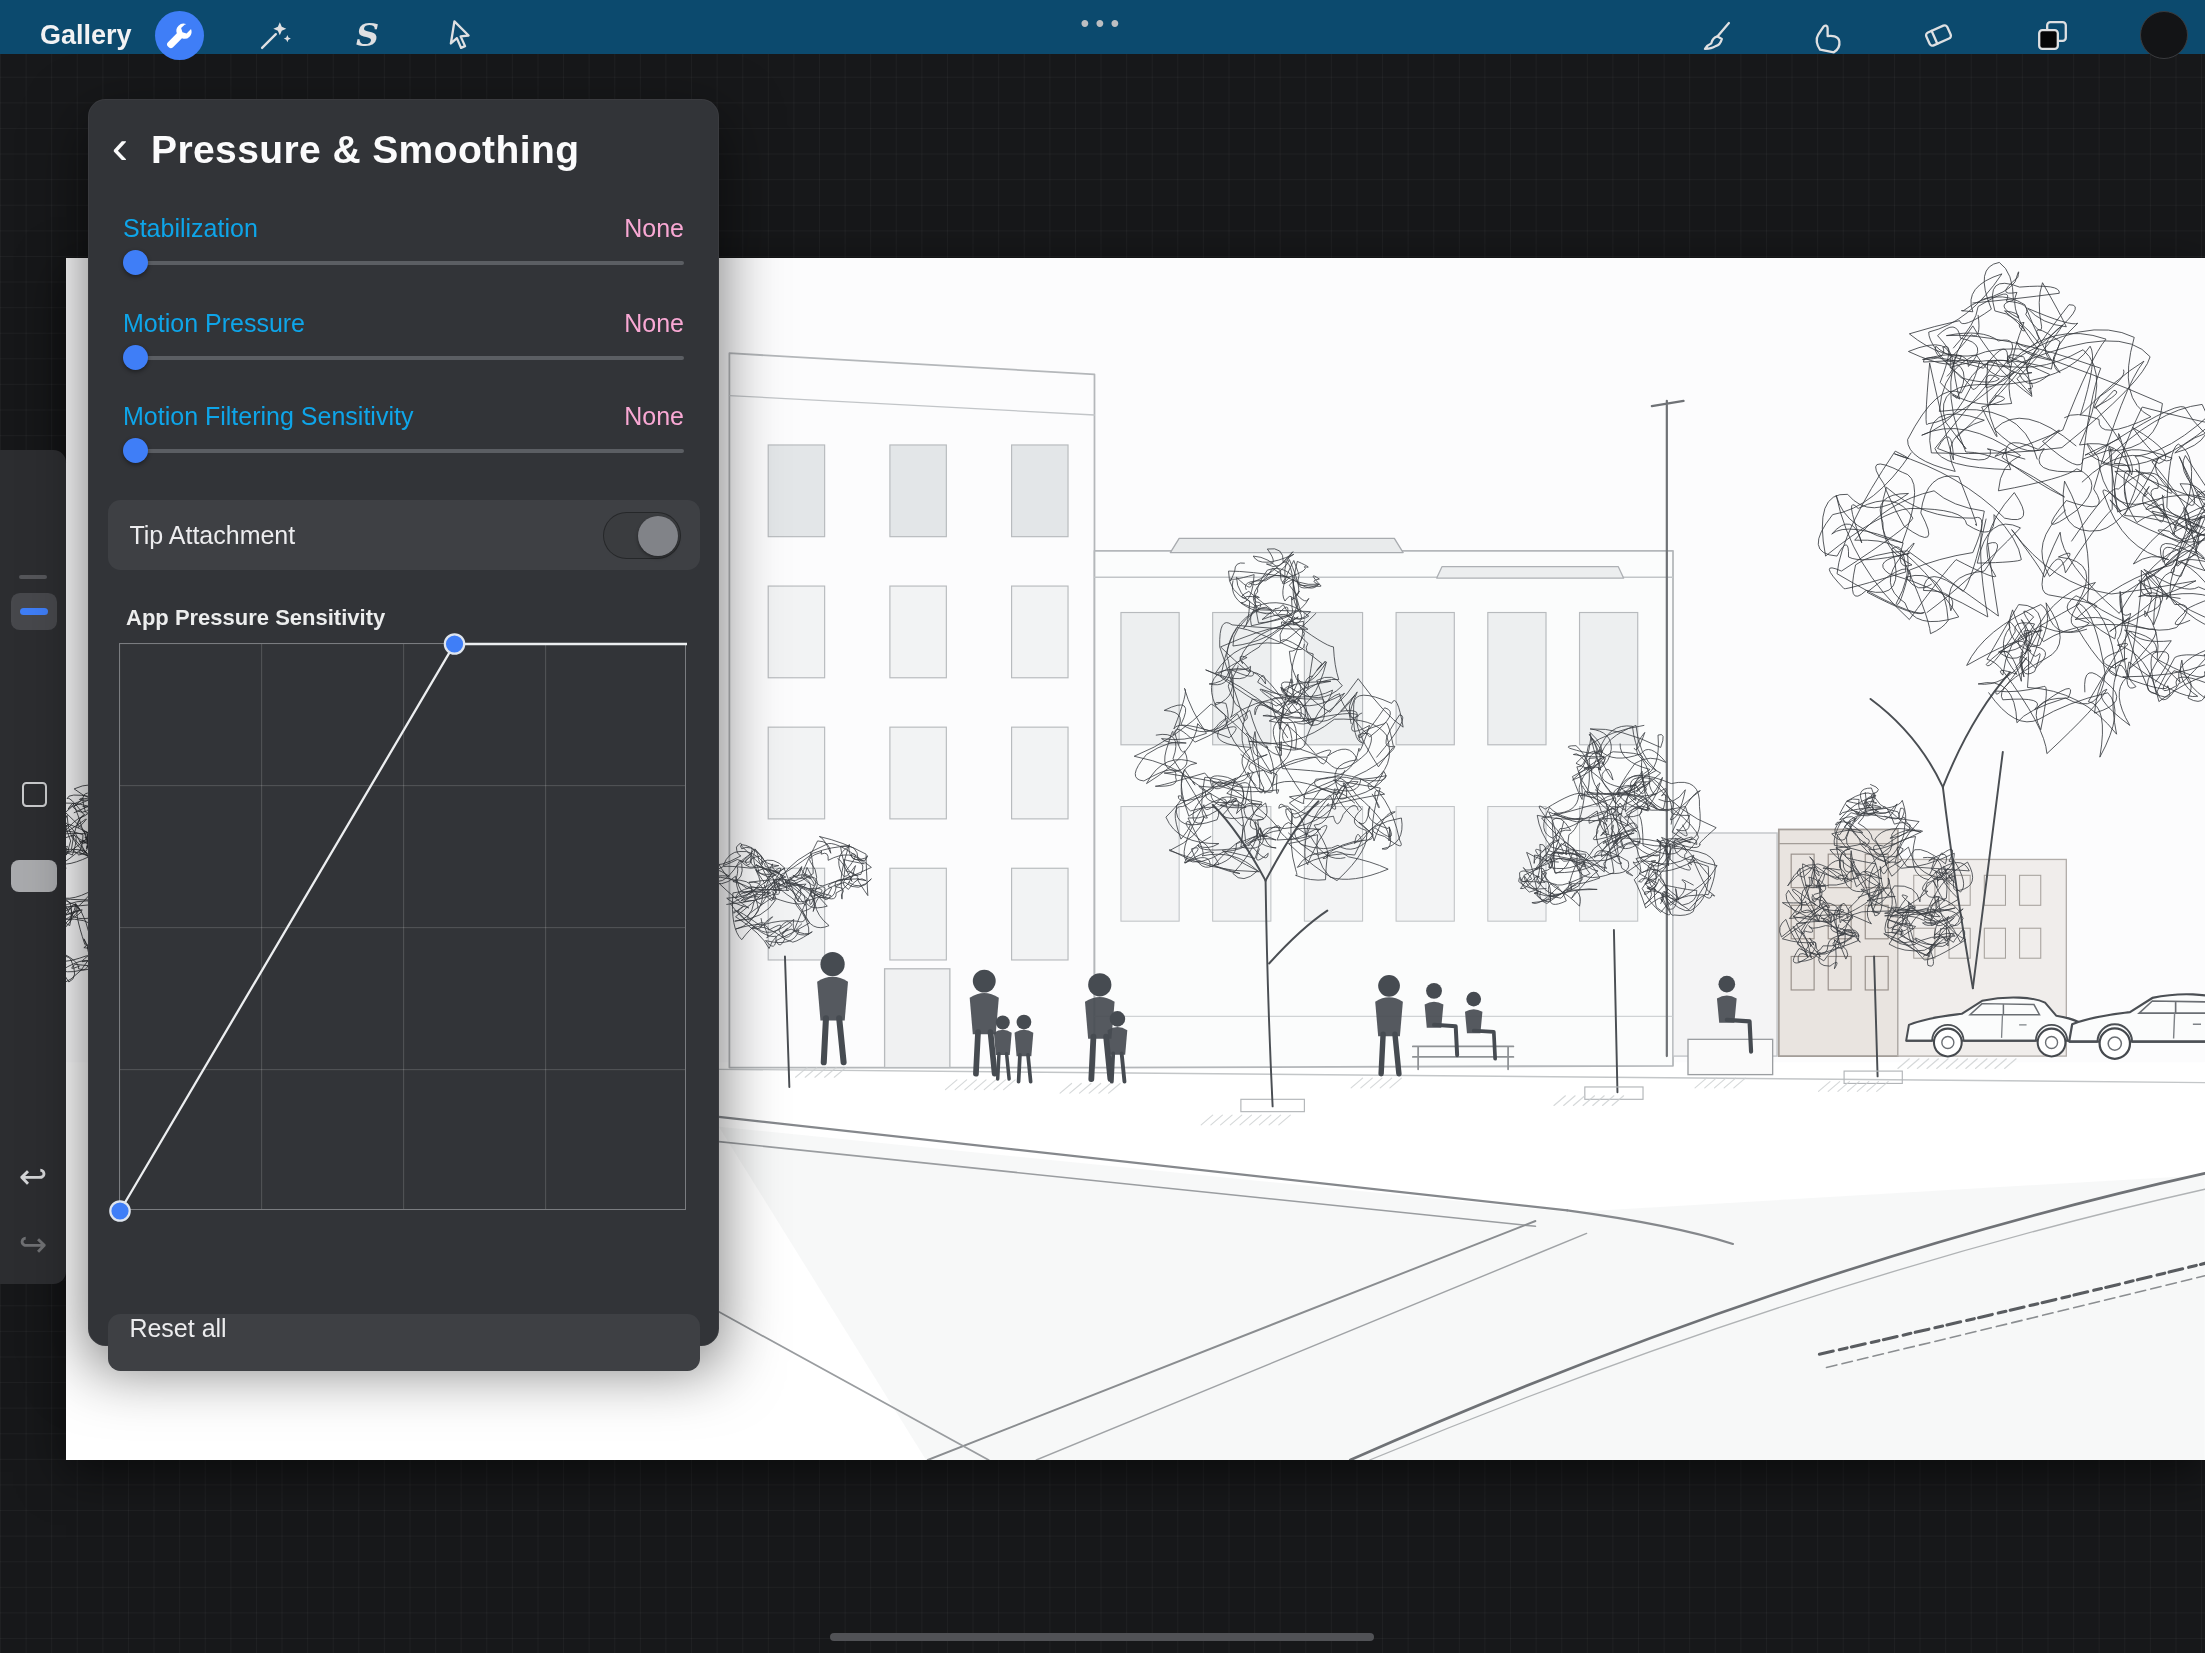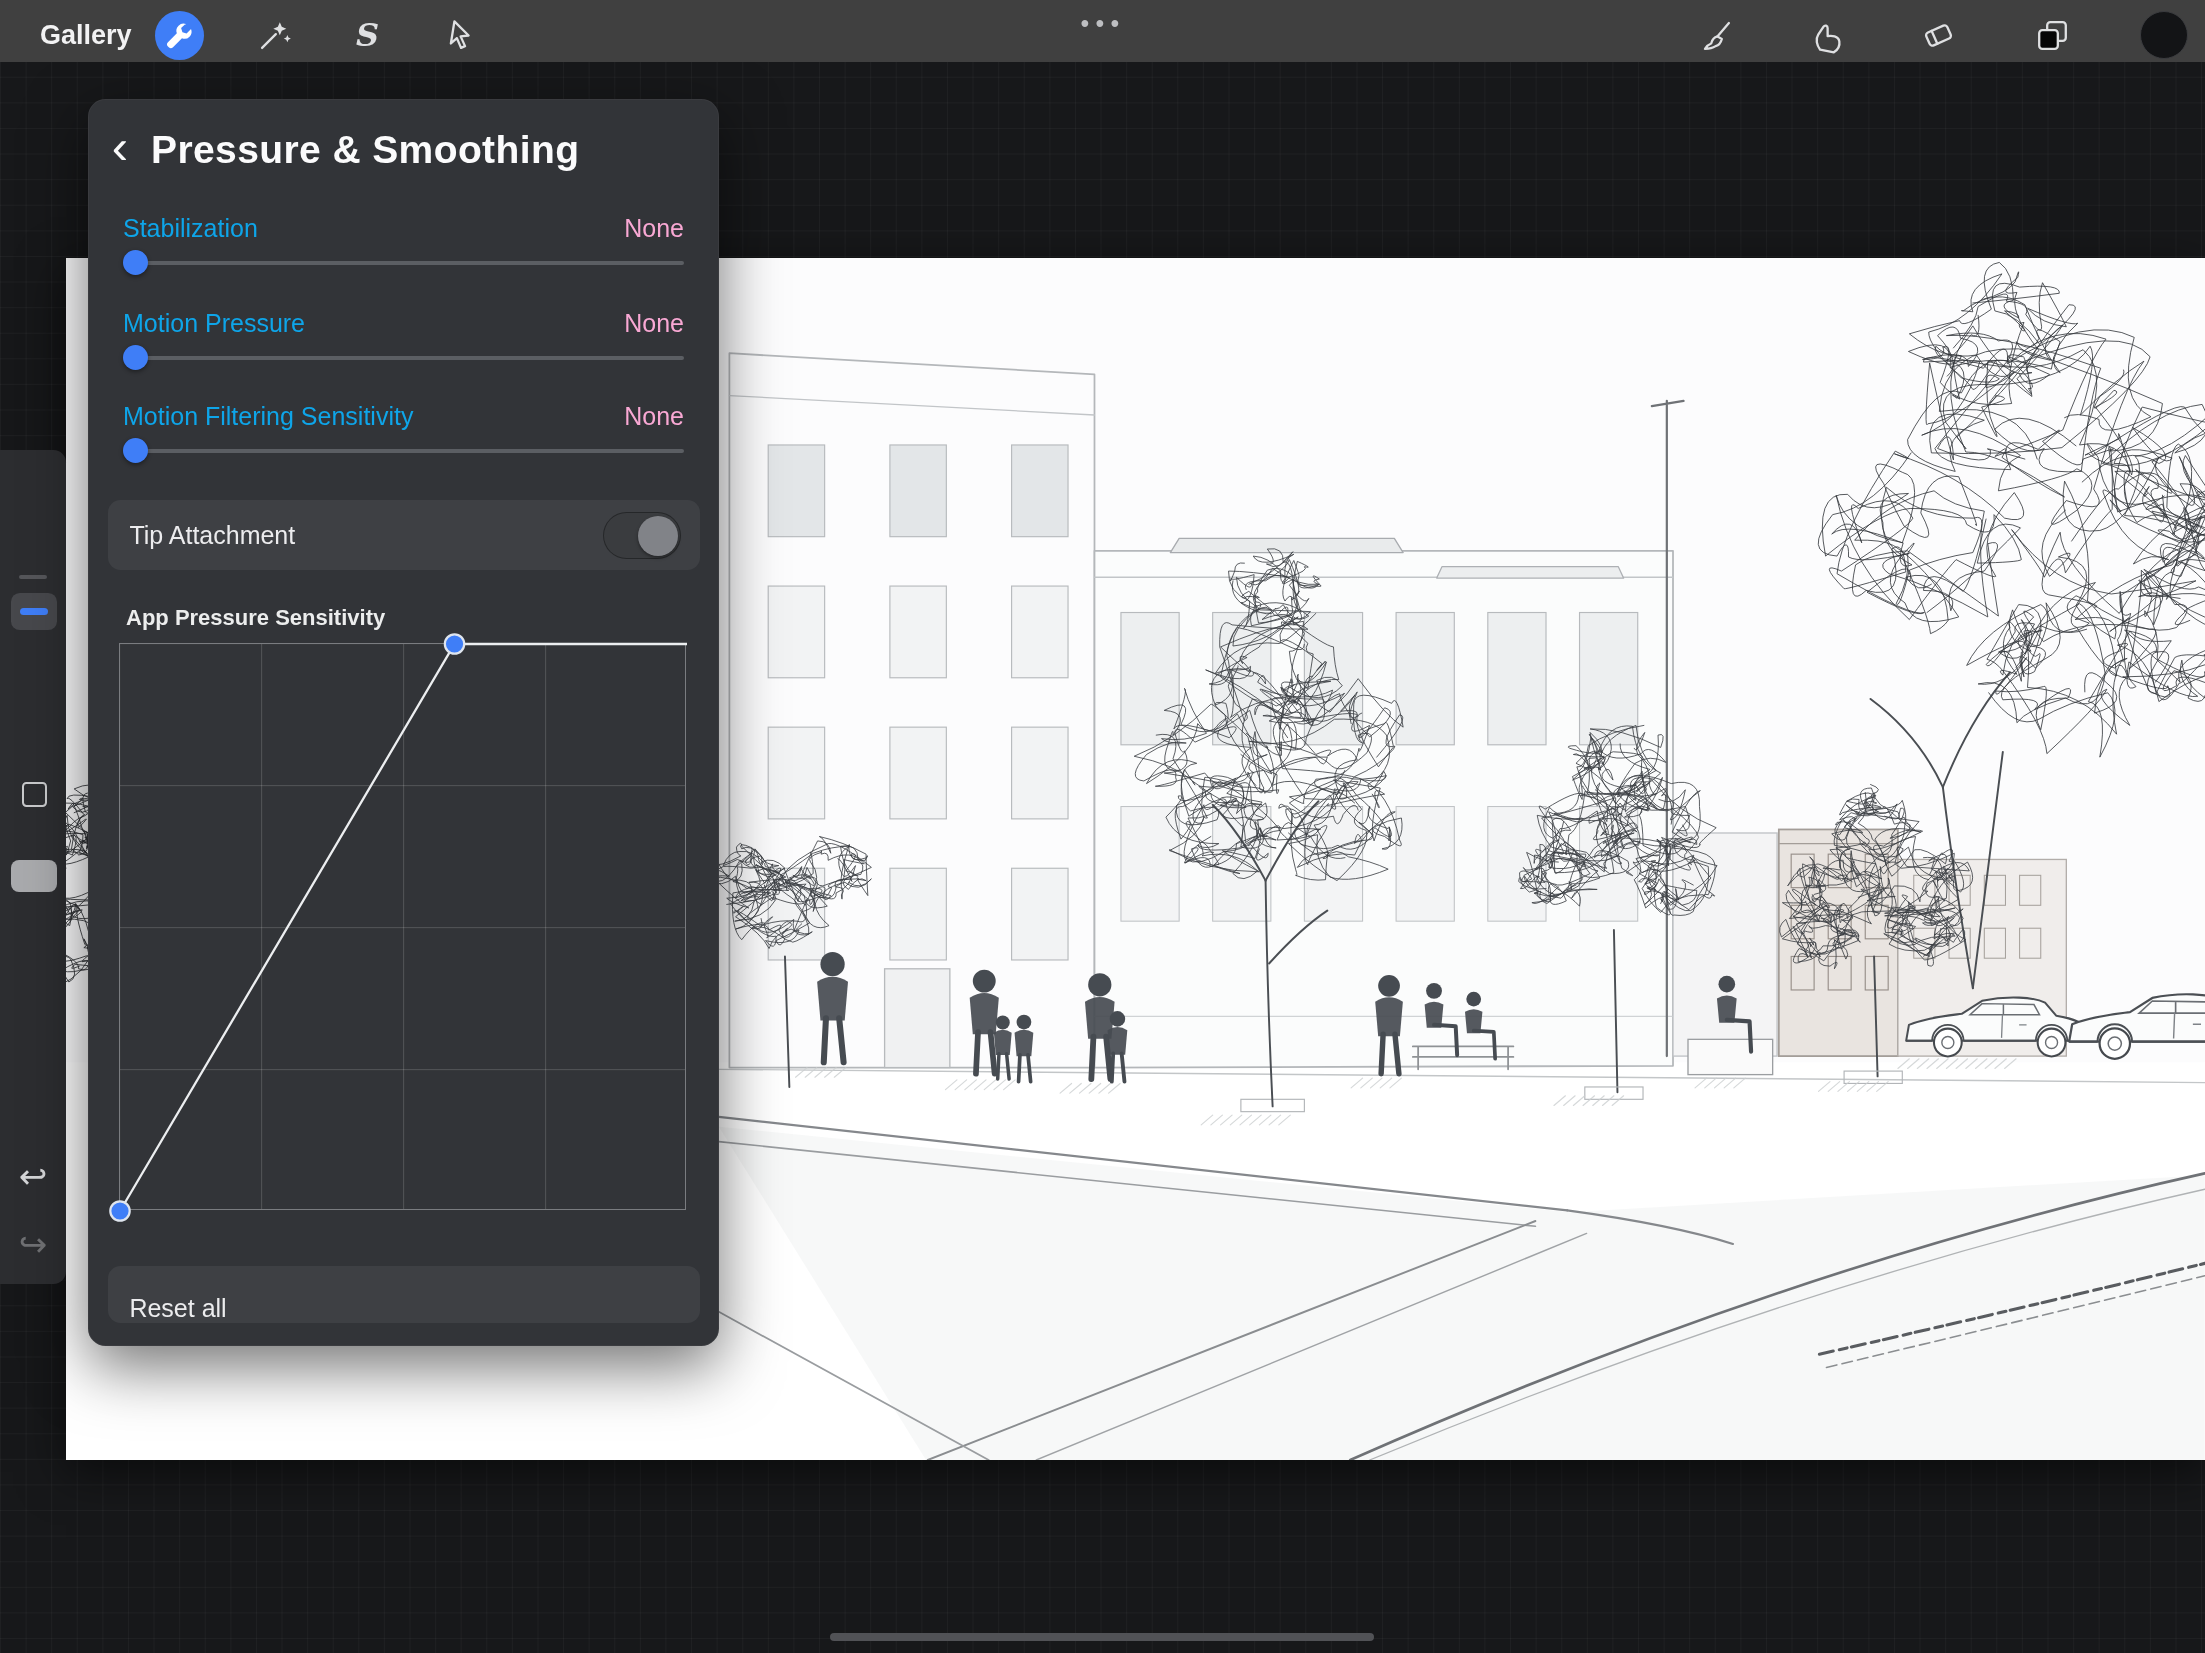--- a/index.html
+++ b/index.html
@@ -8,21 +8,21 @@
     font-family:"Liberation Sans","DejaVu Sans",sans-serif;
     background:#17181a;
     background-image:
       linear-gradient(rgba(255,255,255,.035) 0.9px, transparent 0.9px),
       linear-gradient(90deg, rgba(255,255,255,.035) 0.9px, transparent 0.9px);
     background-size:25.6px 25.6px;
     position:relative;
     color:#e6e7e9;
   }
   
-  .topbar{position:absolute;left:0;top:0;width:2206px;height:62px;background:#404040;z-index:40;}
+  .topbar{position:absolute;left:0;top:0;width:2206px;height:54px;background:#0c4a6e;z-index:40;}
   .gallery{position:absolute;left:40px;top:0;height:71px;display:flex;align-items:center;
     font-size:27px;font-weight:600;color:#f2f2f3;cursor:default;}
   .tbtn{position:absolute;top:10.6px;width:49px;height:49px;display:flex;align-items:center;justify-content:center;border-radius:50%;}
   .tbtn svg{width:39px;height:39px;display:block;}
   .tbtn.active{background:#3f7ef7;}
   .ellipsis{position:absolute;left:1041px;top:0;width:124px;height:46px;display:flex;align-items:center;justify-content:center;
     color:#bdbec1;font-size:25px;letter-spacing:6.2px;}
   .sel-glyph{font-family:"DejaVu Serif","Liberation Serif",serif;font-style:italic;font-weight:700;font-size:32px;color:#dfe0e2;line-height:1;}
   .color-swatch{position:absolute;top:10.6px;width:48px;height:48px;border-radius:50%;background:#131416;border:1.8px solid #3a3b3e;}
   
@@ -64,21 +64,21 @@
   .toggle .tknob{position:absolute;top:3.5px;left:3.5px;width:40px;height:40px;border-radius:50%;background:#818388;
     box-shadow:0 1.8px 3.5px rgba(0,0,0,.4);transition:left .1s;}
   .toggle.on .tknob{left:34px;}
   .aps-label{position:absolute;left:37px;top:505px;font-size:22px;font-weight:700;color:#eceded;}
   .graph{position:absolute;left:30px;top:543px;width:567px;height:567px;border:1.8px solid #7a7c80;
     background-image:
       linear-gradient(rgba(255,255,255,.16) 0.9px, transparent 0.9px),
       linear-gradient(90deg, rgba(255,255,255,.16) 0.9px, transparent 0.9px);
     background-size:142px 142px;background-position:-0.9px -0.9px;}
   .graph svg{position:absolute;left:0;top:0;overflow:visible;}
-  .reset-card{top:1166px;height:57px;display:flex;align-items:flex-end;padding-left:21px;}
+  .reset-card{top:1214px;height:57px;display:flex;align-items:flex-start;padding-left:21px;}
   .reset-label{font-size:25px;color:#ececee;}
   
   .home-indicator{position:absolute;left:830px;top:1633px;width:544px;height:8px;border-radius:4.4px;background:#515256;z-index:50;}
   .icon-stroke{stroke:#dfe0e2;fill:none;stroke-width:2.6;stroke-linecap:round;stroke-linejoin:round;}
 </style>
 </head>
 <body>
 
 <header class="topbar">
   <div class="gallery">Gallery</div>

